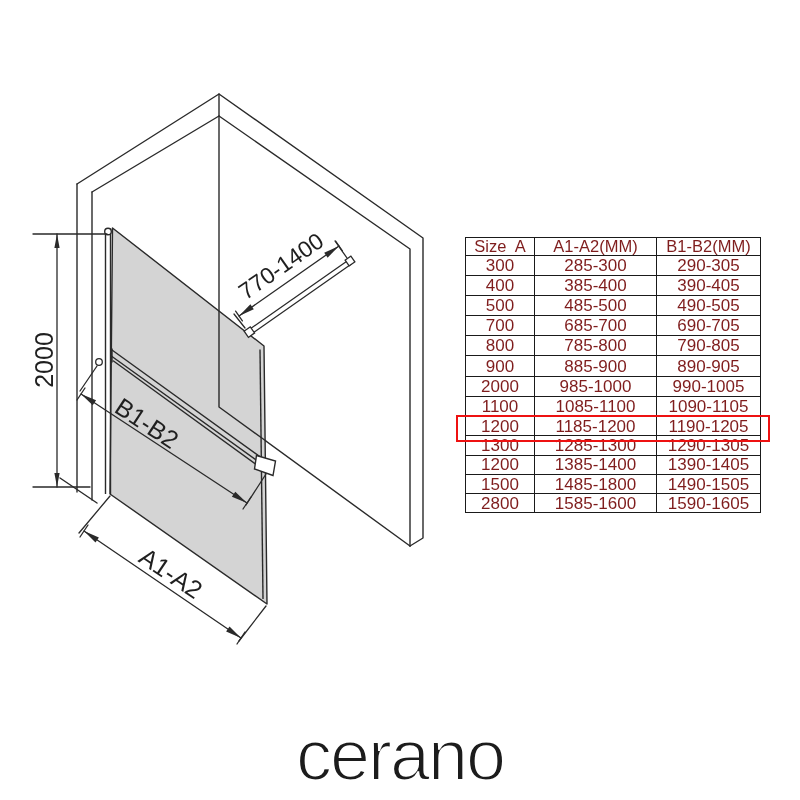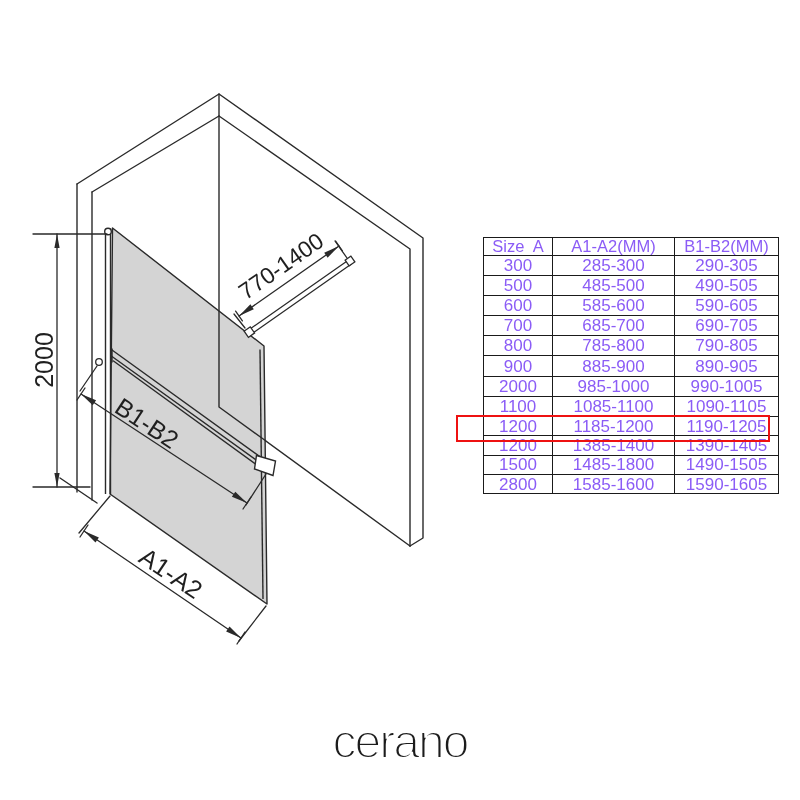--- a/index.html
+++ b/index.html
@@ -10,42 +10,42 @@
   .stage svg{position:absolute;left:0;top:0;}
   svg text{
     font-family:"Liberation Sans",sans-serif;
     fill:#1f1f1f;
   }
   .dim-label{font-size:25px;}
   .dim-label-sm{font-size:23px;}
 
   
   table.size-table{
-    position:absolute;left:483px;top:237px;width:295px;
+    position:absolute;left:465px;top:237px;width:295px;
     border-collapse:collapse;table-layout:fixed;
-    font-size:17px;line-height:1;color:#8b5cf6;
+    font-size:17px;line-height:1;color:#7f1d1d;
   }
   table.size-table th,
   table.size-table td{
     border:1px solid #1a1a1a;text-align:center;vertical-align:middle;padding:0;
     font-weight:normal;white-space:pre;
   }
   table.size-table thead th{height:15px;font-size:16.5px;}
   table.size-table tbody td{height:19.2px;}
   table.size-table tbody tr:nth-child(n+9) td{height:18.3px;}
 
   .hl-box{
     position:absolute;border:2.5px solid #ee1111;background:transparent;
     pointer-events:none;z-index:5;
   }
 
   
   .logo{
     position:absolute;top:714px;left:50%;transform:translateX(-50%);
-    font-size:48px;font-weight:200;letter-spacing:-2px;color:#1c1c1c;
+    font-size:72px;font-weight:200;letter-spacing:-2px;color:#1c1c1c;
     -webkit-text-stroke:2px #ffffff;
     white-space:nowrap;
   }
 </style>
 </head>
 <body>
 
 <div class="stage">
 
   <svg width="800" height="800" viewBox="0 0 800 800">
@@ -137,28 +137,28 @@
         <th>B1-B2(MM)</th>
       </tr>
     </thead>
     <tbody>
         <tr>
           <td>300</td>
           <td>285-300</td>
           <td>290-305</td>
         </tr>
         <tr>
+          <td>400</td>
+          <td>385-400</td>
+          <td>390-405</td>
+        </tr>
+        <tr>
           <td>500</td>
           <td>485-500</td>
           <td>490-505</td>
-        </tr>
-        <tr>
-          <td>600</td>
-          <td>585-600</td>
-          <td>590-605</td>
         </tr>
         <tr>
           <td>700</td>
           <td>685-700</td>
           <td>690-705</td>
         </tr>
         <tr>
           <td>800</td>
           <td>785-800</td>
           <td>790-805</td>
@@ -177,20 +177,25 @@
           <td>1100</td>
           <td>1085-1100</td>
           <td>1090-1105</td>
         </tr>
         <tr>
           <td>1200</td>
           <td>1185-1200</td>
           <td>1190-1205</td>
         </tr>
         <tr>
+          <td>1300</td>
+          <td>1285-1300</td>
+          <td>1290-1305</td>
+        </tr>
+        <tr>
           <td>1200</td>
           <td>1385-1400</td>
           <td>1390-1405</td>
         </tr>
         <tr>
           <td>1500</td>
           <td>1485-1800</td>
           <td>1490-1505</td>
         </tr>
         <tr>

